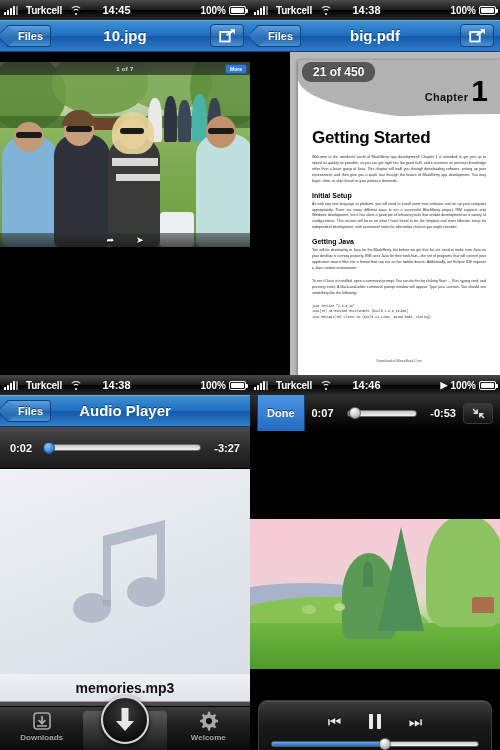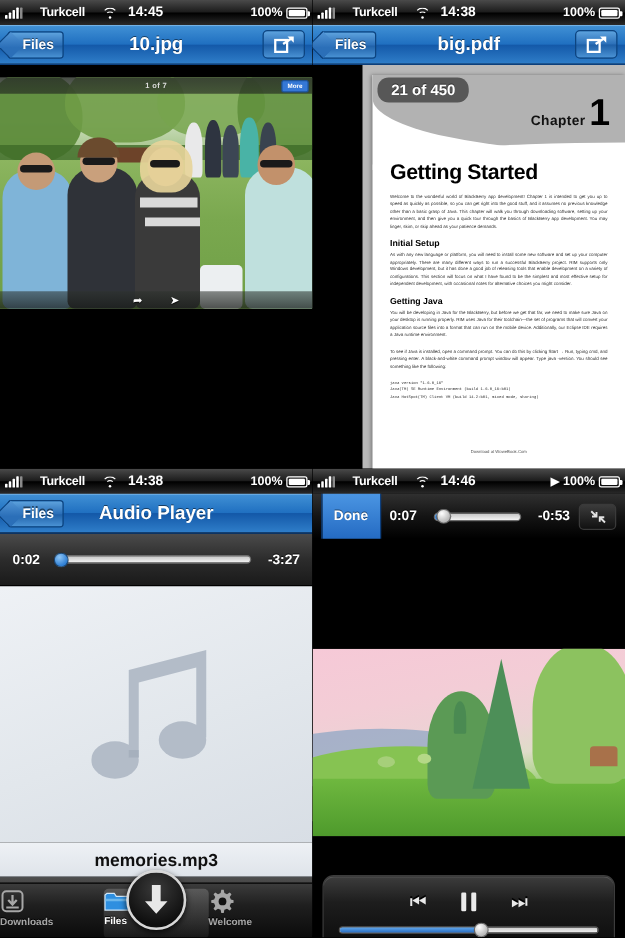--- a/index.html
+++ b/index.html
@@ -11,21 +11,21 @@
   }
   .grid { display:grid; grid-template-columns:250px 250px; grid-template-rows:375px 375px; width:500px; height:750px; }
   .panel { position:relative; width:250px; height:375px; overflow:hidden; background:#000; }
 
   
   .statusbar {
     height:20px; background:linear-gradient(180deg,#4a4a4a 0%,#1c1c1c 48%,#000 52%,#2a2a2a 100%);
     display:flex; align-items:center; padding:0 4px; color:#fff;
     font-size:10px; font-weight:bold; position:relative;
   }
-  .sb-left { display:flex; align-items:center; gap:14px; }
+  .sb-left { display:flex; align-items:center; gap:8px; }
   .bars { display:flex; align-items:flex-end; gap:1px; height:9px; }
   .bars i { display:block; width:2px; background:#fff; border-radius:0.5px; }
   .bars i:nth-child(1){height:3px}.bars i:nth-child(2){height:5px}
   .bars i:nth-child(3){height:7px}.bars i:nth-child(4){height:9px}
   .bars i:nth-child(5){height:9px;background:#8a8a8a}
   .carrier { font-size:10px; letter-spacing:-.2px; }
   .wifi { position:relative; width:11px; height:9px; }
   .wifi::before, .wifi::after { content:""; position:absolute; left:50%; transform:translateX(-50%);
     border:1.5px solid #fff; border-bottom-color:transparent; border-left-color:transparent;
     border-right-color:transparent; border-radius:50%; }
@@ -111,21 +111,21 @@
   .track-name { height:28px; background:linear-gradient(180deg,#eef1f5,#dfe4ea);
     display:flex; align-items:center; justify-content:center;
     color:#101010; font-size:14px; font-weight:bold; border-bottom:1px solid #9aa0a6; }
   .transport { height:46px; background:linear-gradient(180deg,#4e4e4e 0%,#2d2d2d 45%,#171717 100%);
     display:flex; align-items:center; justify-content:center; }
   .pausebig { display:flex; gap:6px; }
   .pausebig i { display:block; width:7px; height:22px; background:linear-gradient(180deg,#fff,#c8c8c8); border-radius:1.5px; }
   .tabbar { position:absolute; bottom:0; left:0; right:0; height:44px;
     background:linear-gradient(180deg,#3c3c3c 0%,#1f1f1f 40%,#0b0b0b 100%);
     border-top:1px solid #000; display:flex; align-items:flex-start; padding-top:4px; }
-  .tab { flex:1; display:flex; flex-direction:column; align-items:flex-start; gap:2px; }
+  .tab { flex:1; display:flex; flex-direction:column; align-items:center; gap:2px; }
   .tab.active { background:linear-gradient(180deg,rgba(120,120,120,.55),rgba(60,60,60,.25)); border-radius:4px; padding-top:1px; height:40px; }
   .tab-label { color:#a7a7a7; font-size:8px; font-weight:bold; text-shadow:0 -1px 0 #000; }
   .tab.active .tab-label { color:#fff; }
   .dl-fab { position:absolute; left:50%; bottom:6px; transform:translateX(-50%);
     width:48px; height:48px; border-radius:50%;
     background:radial-gradient(circle at 50% 30%, #3a3a3a, #0e0e0e 75%);
     border:2.5px solid #d7d7d7; display:flex; align-items:center; justify-content:center;
     box-shadow:0 2px 5px rgba(0,0,0,.8); }
 
   

